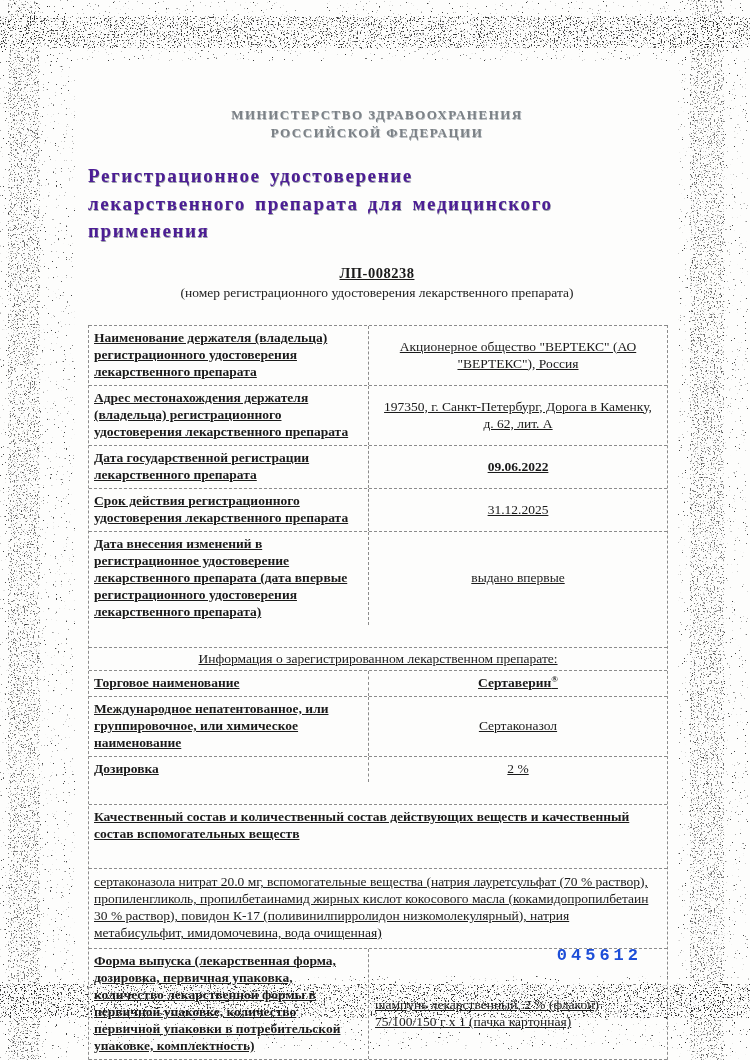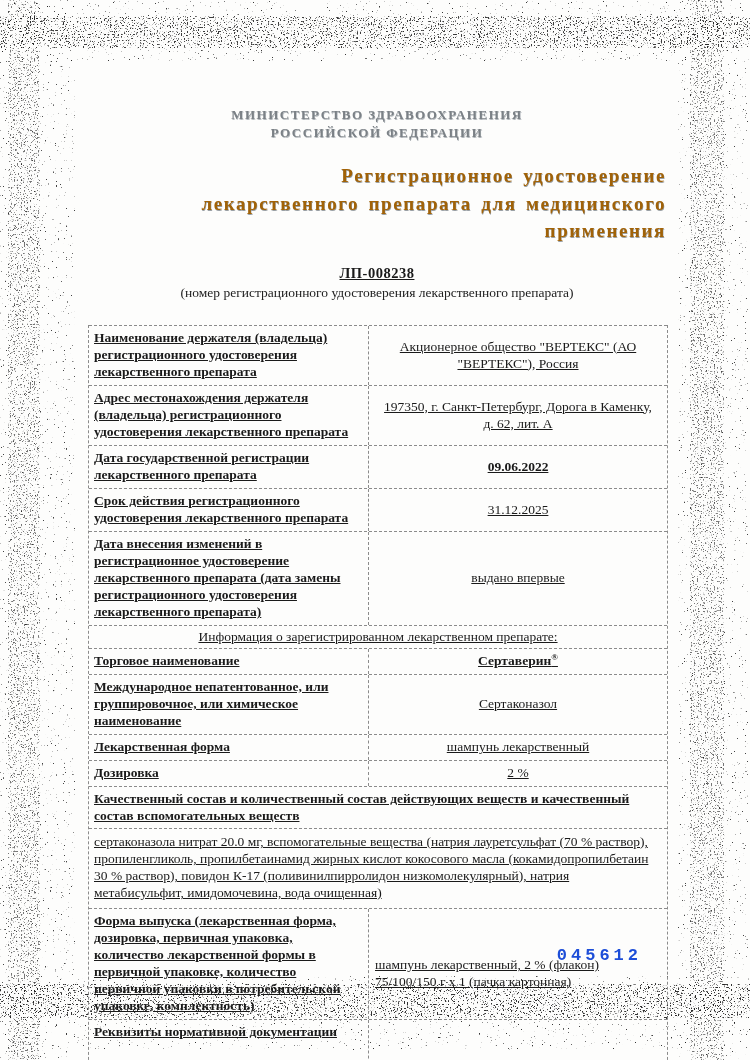--- a/index.html
+++ b/index.html
@@ -26,27 +26,27 @@
     text-align:center;
     font-weight:700;
     font-size:13px;
     line-height:1.4;
     letter-spacing:1.5px;
     color:#7b8186;
     text-shadow:0.6px 0.6px 0 #b3b8bc;
   }
   .doc-title{
     margin-top:20px;
-    text-align:right;
+    text-align:left;
     font-weight:700;
     font-size:19px;
     line-height:1.45;
     letter-spacing:1.6px;
     word-spacing:3px;
-    color:#a16207;
+    color:#4c1d95;
     text-shadow:0.5px 0.5px 0 #9aa0a5;
   }
   .reg-block{margin-top:20px;text-align:center;}
   .reg-number{
     font-weight:700;
     font-size:14.5px;
     text-decoration:underline;
     letter-spacing:0.5px;
   }
   .reg-caption{
@@ -63,21 +63,21 @@
     border-bottom:1px dashed #8b8b8b;
     font-size:13.5px;
     line-height:1.26;
   }
   .t-row{
     display:grid;
     grid-template-columns:280px 1fr;
     border-top:1px dashed #8b8b8b;
     text-decoration:underline;
   }
-  .t-row.full{grid-template-columns:1fr;}
+  .t-row.full{grid-template-columns:1fr;margin-top:22px;}
   .lc{
     font-weight:700;
     padding:3px 10px 5px 5px;
     border-right:1px dashed #8b8b8b;
   }
   .rc{
     display:flex;
     align-items:center;
     justify-content:center;
     text-align:center;
@@ -184,44 +184,40 @@
       <div class="lc">Дата государственной регистрации лекарственного препарата</div>
       <div class="rc bold">09.06.2022</div>
     </div>
 
     <div class="t-row r4">
       <div class="lc">Срок действия регистрационного удостоверения лекарственного препарата</div>
       <div class="rc">31.12.2025</div>
     </div>
 
     <div class="t-row r5">
-      <div class="lc">Дата внесения изменений в регистрационное удостоверение лекарственного препарата (дата замены регистрационного удостоверения лекарственного препарата)</div>
+      <div class="lc">Дата внесения изменений в регистрационное удостоверение лекарственного препарата (дата впервые регистрационного удостоверения лекарственного препарата)</div>
       <div class="rc">выдано впервые</div>
     </div>
 
     <div class="t-row full">
       <div class="full-center">Информация о зарегистрированном лекарственном препарате:</div>
     </div>
 
     <div class="t-row">
       <div class="lc">Торговое наименование</div>
       <div class="rc bold">
         <span><span>Сертаверин</span><sup class="regmark">®</sup></span>
       </div>
     </div>
 
     <div class="t-row">
       <div class="lc">Международное непатентованное, или группировочное, или химическое наименование</div>
       <div class="rc">Сертаконазол</div>
     </div>
 
-    <div class="t-row">
-      <div class="lc">Лекарственная форма</div>
-      <div class="rc">шампунь лекарственный</div>
-    </div>
 
     <div class="t-row">
       <div class="lc">Дозировка</div>
       <div class="rc">2 %</div>
     </div>
 
     <div class="t-row full">
       <div class="full-bold">Качественный состав и количественный состав действующих веществ и качественный состав вспомогательных веществ</div>
     </div>
 

